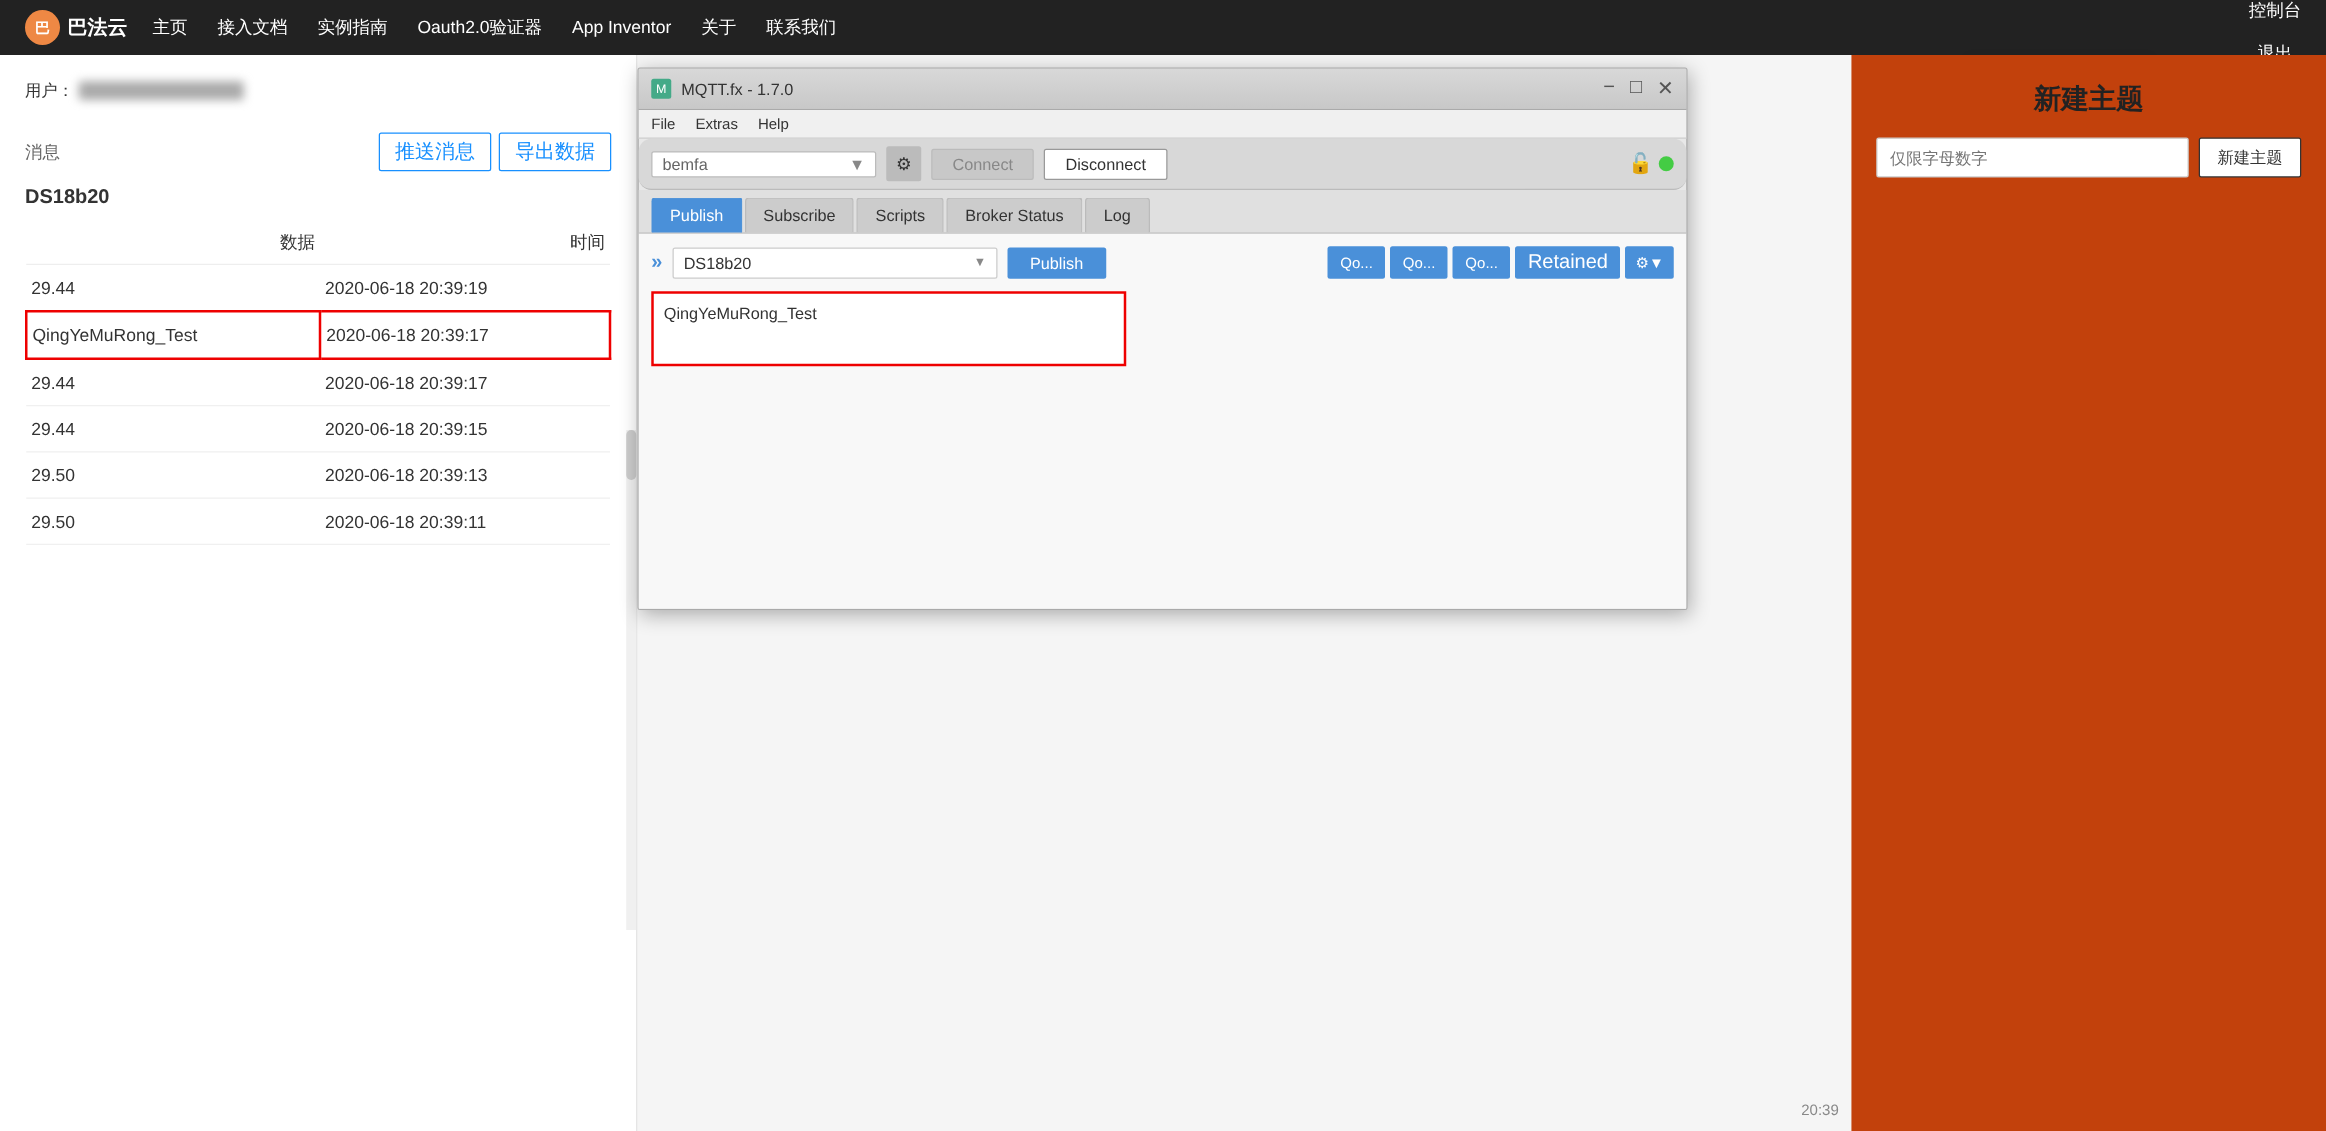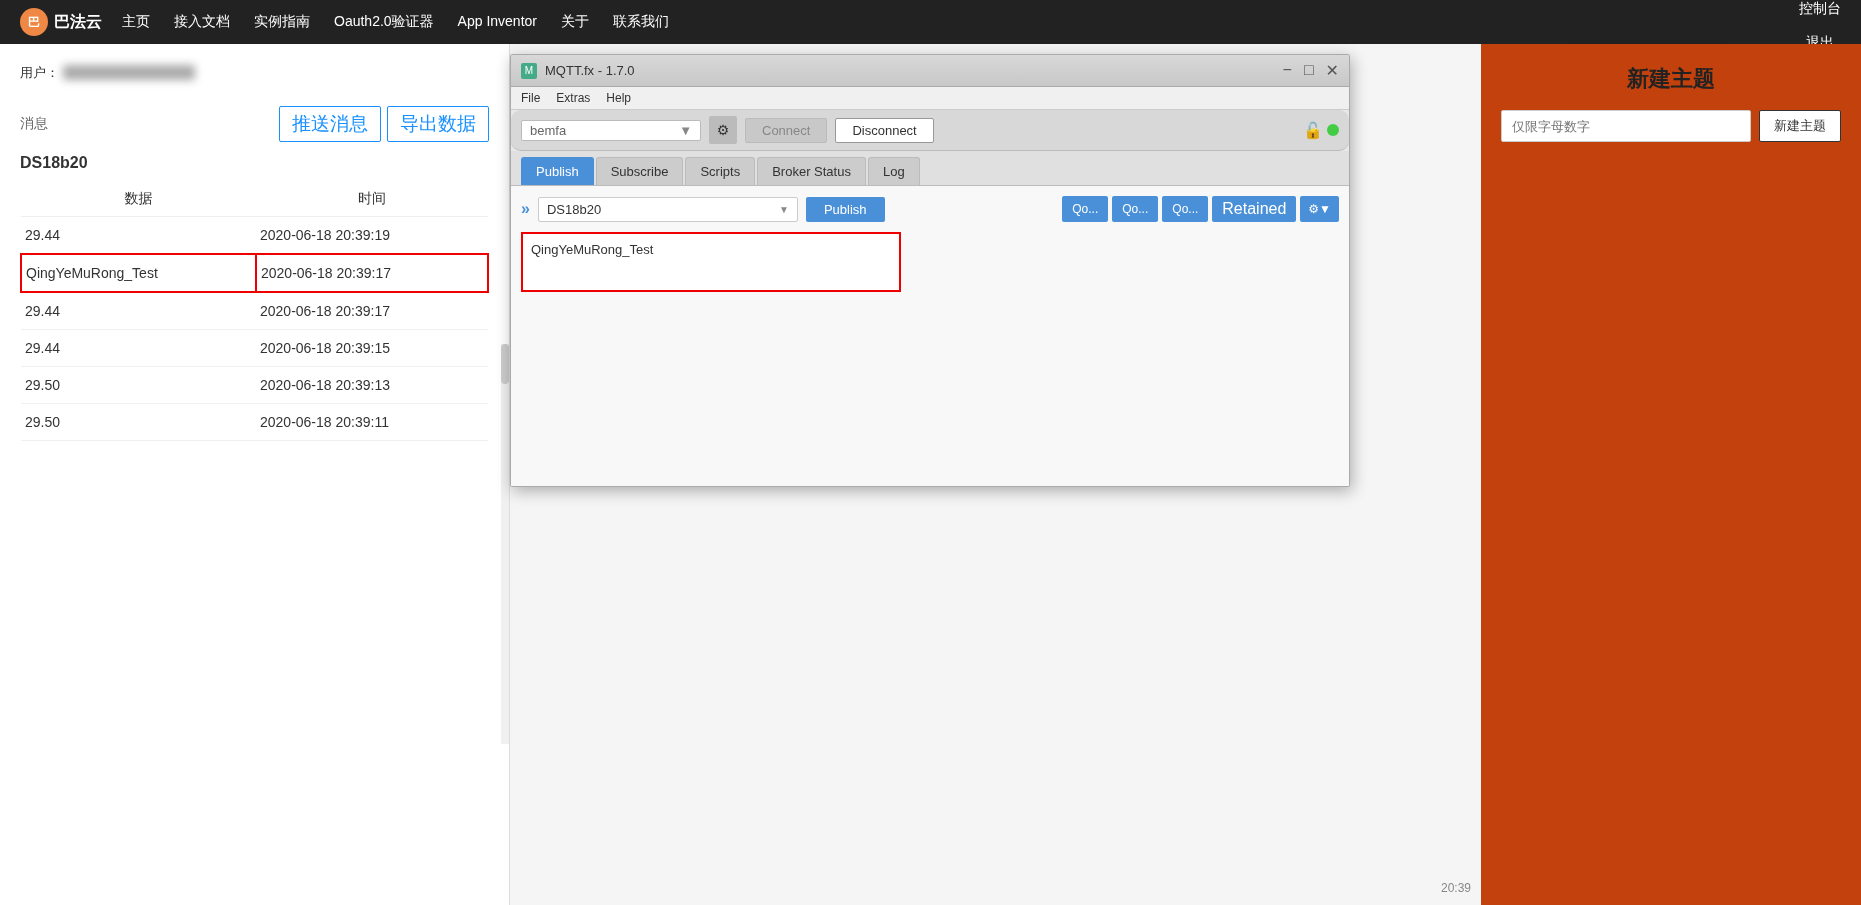--- a/index.html
+++ b/index.html
@@ -115,21 +115,21 @@
       color: #666;
       margin-right: auto;
     }
     .btn-blue {
       background: #fff;
       border: 1px solid #1890ff;
       color: #1890ff;
       padding: 4px 12px;
       border-radius: 2px;
       cursor: pointer;
-      font-size: 19px;
+      font-size: 16px;
       margin-left: 6px;
     }
     .device-title {
       font-size: 16px;
       font-weight: bold;
       margin-bottom: 10px;
     }
     .device-toolbar {
       display: flex;
       gap: 8px;
@@ -151,21 +151,21 @@
       padding: 4px 12px;
       border-radius: 2px;
       cursor: pointer;
       font-size: 13px;
     }
     .data-table {
       width: 100%;
       border-collapse: collapse;
     }
     .data-table th {
-      text-align: center;
+      text-align: right;
       padding: 8px 4px;
       font-weight: normal;
       color: #333;
       border-bottom: 1px solid #eee;
     }
     .data-table td {
       padding: 10px 4px;
       border-bottom: 1px solid #f0f0f0;
       color: #333;
     }

